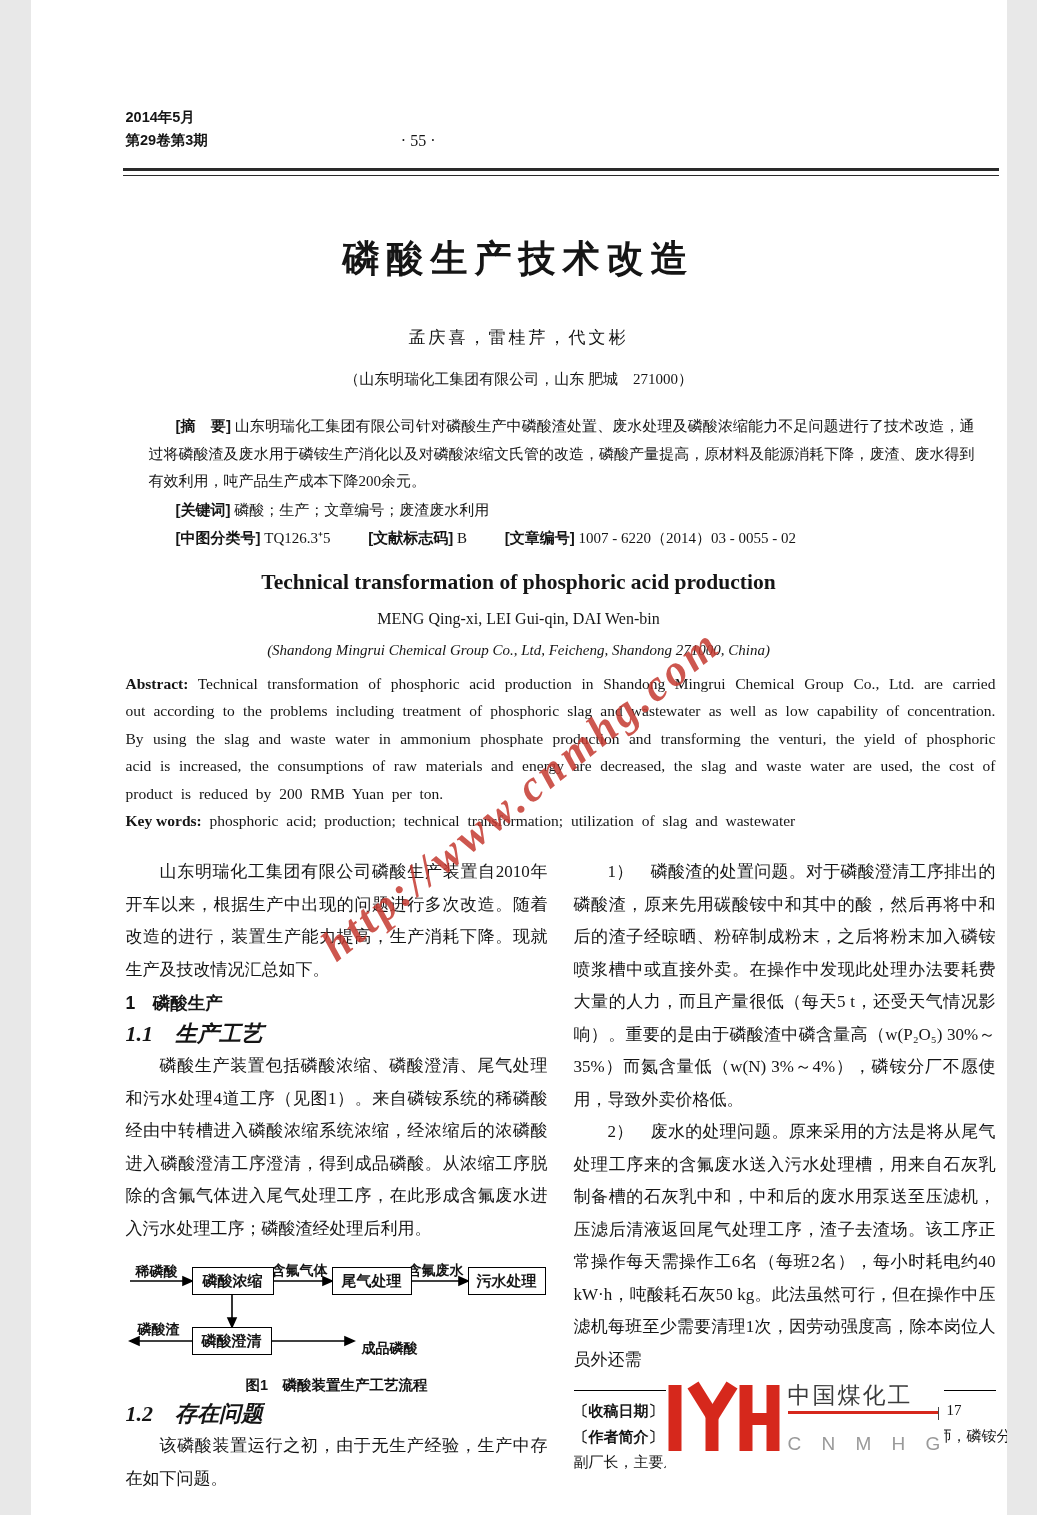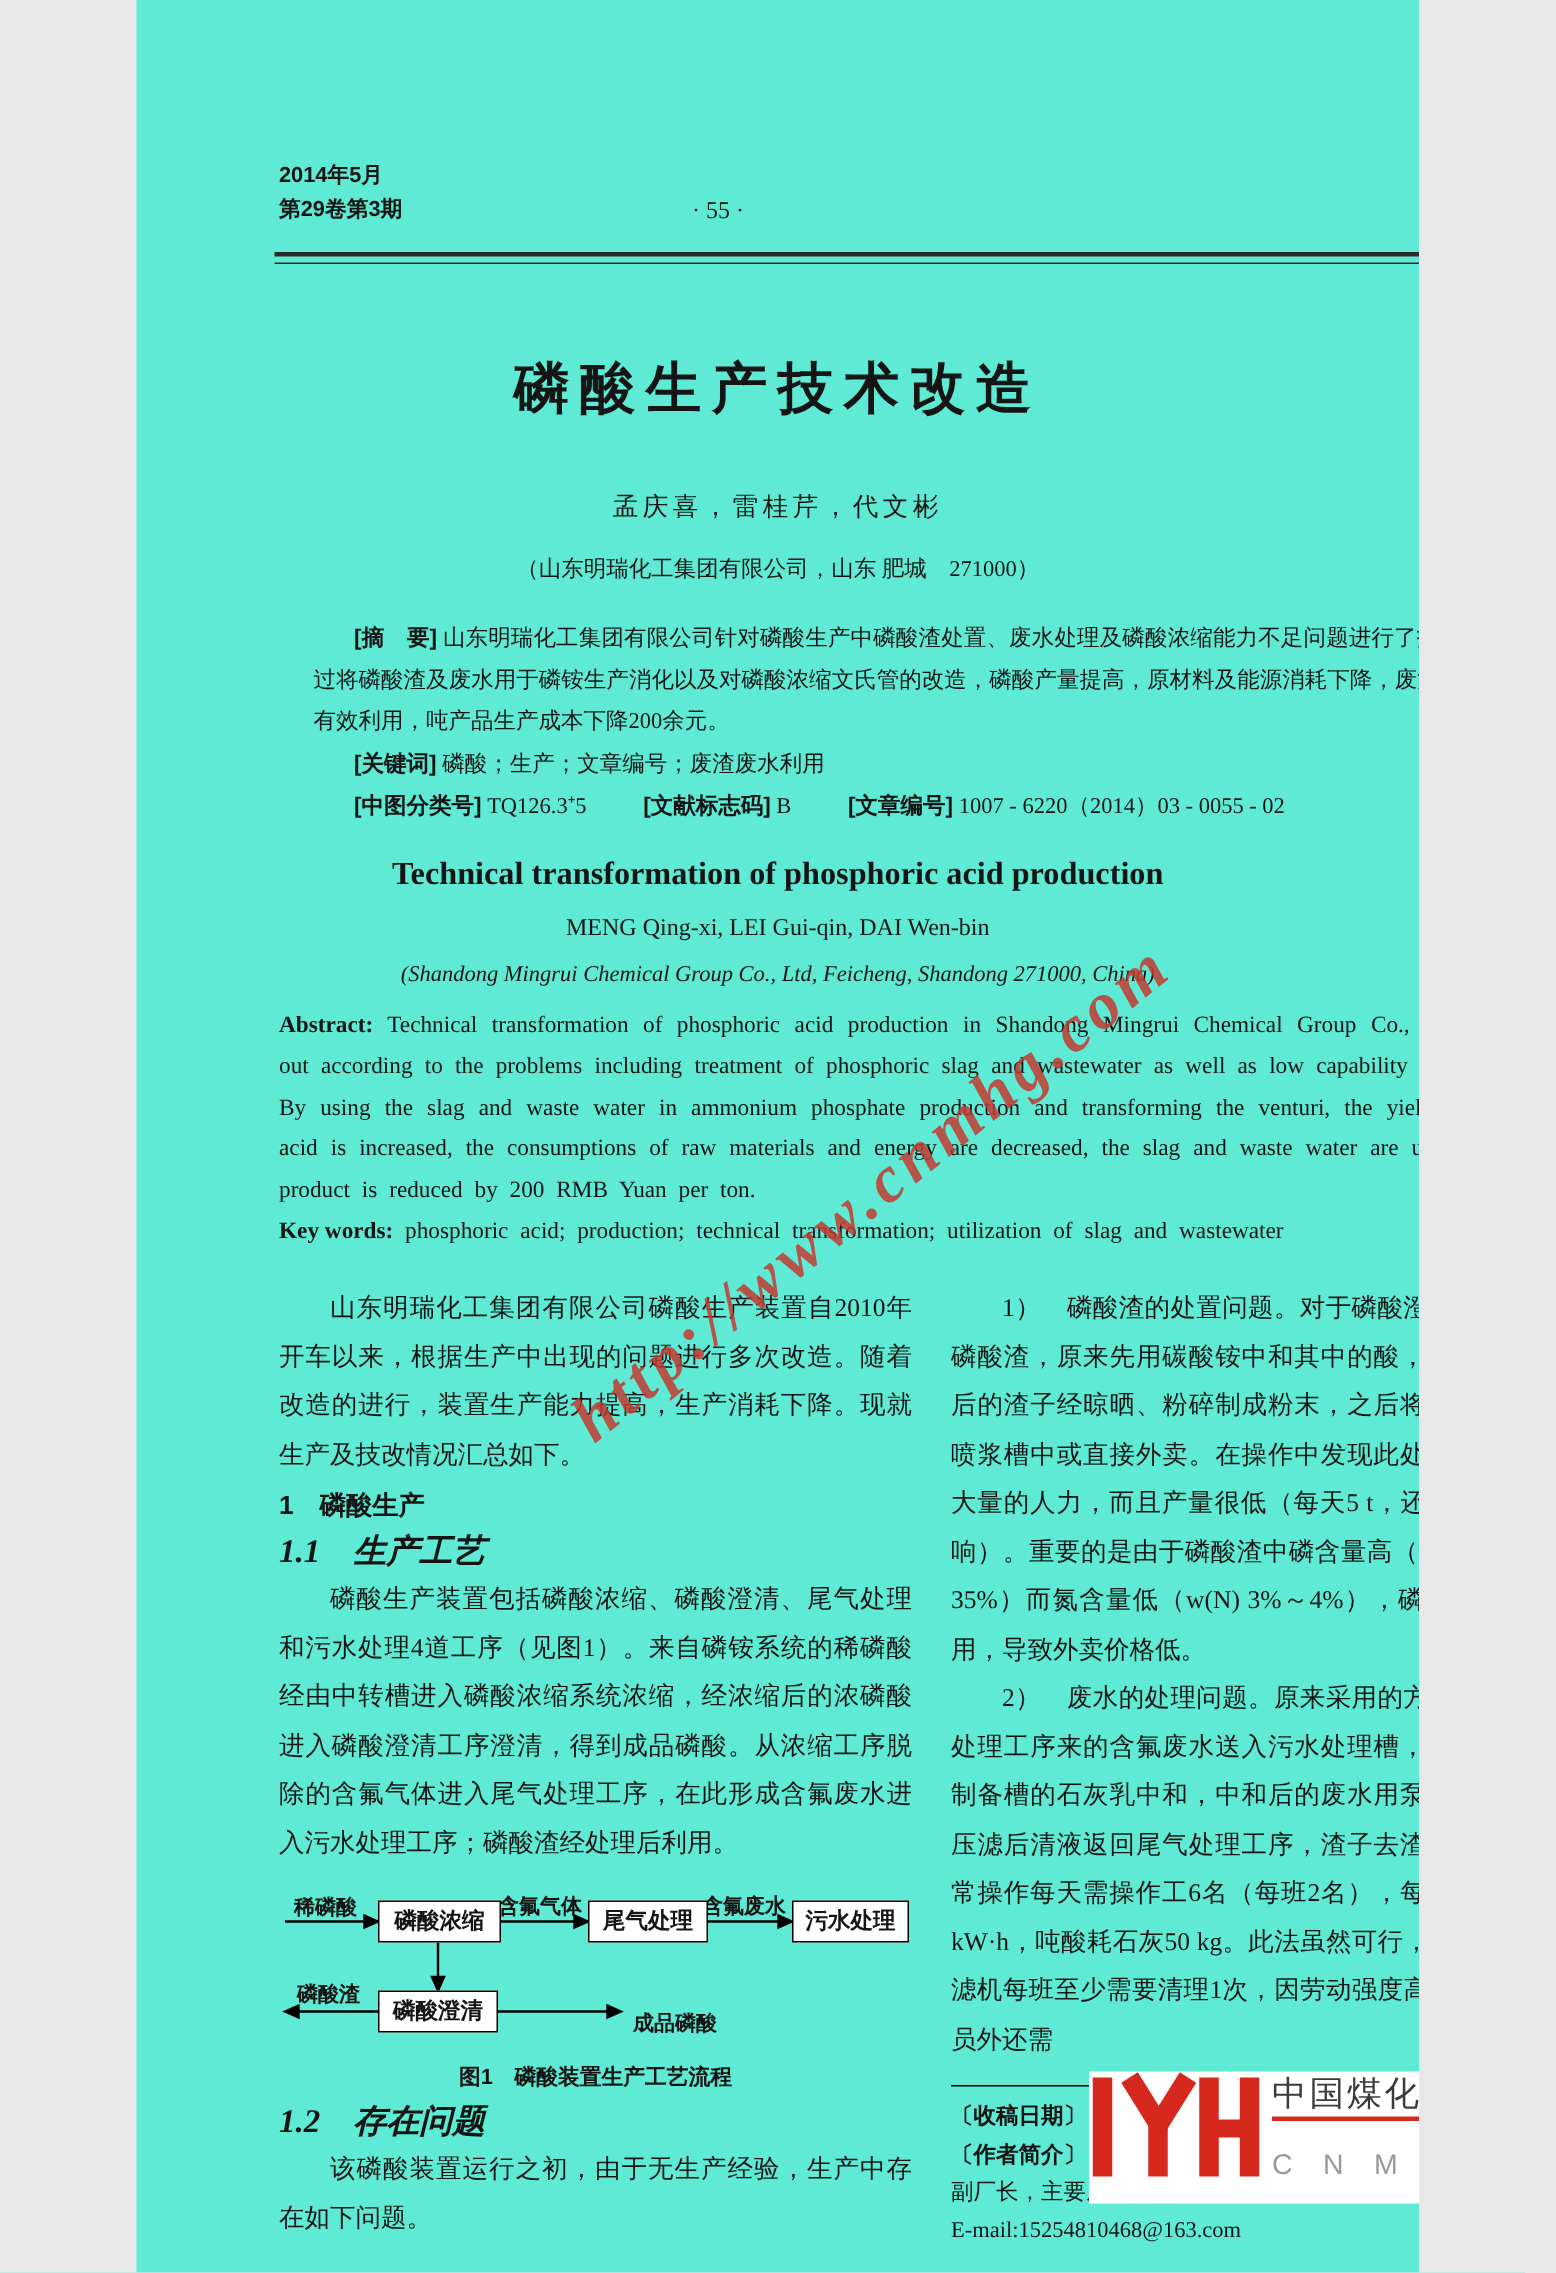--- a/index.html
+++ b/index.html
@@ -1,16 +1,16 @@
 <!DOCTYPE html>
 <html><head>
 <meta charset="utf-8">
 <style>
   html,body{margin:0;padding:0;background:#e8e8e8;}
-  .page{position:relative;width:855px;height:1515px;background:#5eead4;margin:0 auto;
+  .page{position:relative;width:976px;height:1515px;background:#ffffff;margin:0 auto;
         overflow:hidden;font-family:"Liberation Serif",serif;color:#151515;text-decoration:underline;}
 
   
   .header{position:absolute;left:95px;top:106px;width:870px;display:flex;align-items:flex-start;}
   .hdr-left{width:190px;font-size:14.5px;line-height:23px;font-family:"Liberation Sans",sans-serif;font-weight:700;}
   .hdr-center{flex:1;text-align:center;}
   .journal-cn{font-size:21px;font-weight:700;letter-spacing:10px;font-style:italic;}
   .journal-en{font-size:16.5px;margin-top:6px;letter-spacing:1px;}
   .hdr-right{width:120px;text-align:right;font-size:16px;padding-top:26px;}
   .hdr-rule{position:absolute;left:92px;top:168px;width:876px;height:4px;
@@ -186,21 +186,20 @@
       <div class="footnote">
         <p class="fn-line">
           <span class="fn-label">〔收稿日期〕</span>
           <span class="fn-right">2014 - 03 - 17</span>
         </p>
         <p class="fn-line">
           <span class="fn-label">〔作者简介〕</span>
           <span class="fn-right">人，工程师，磷铵分厂</span>
         </p>
         <p class="fn-line">副厂长，主要从事磷酸的生产及技术管理工作。</p>
-        <p class="fn-line fn-email">E-mail:15254810468@163.com</p>
 
         <div class="logo">
           <svg class="logo-mono" width="120" height="74" viewBox="0 0 120 74">
             <g stroke="#d6281c" stroke-width="13" fill="none">
               <line x1="9" y1="4" x2="9" y2="70"></line>
               <line x1="27" y1="4" x2="47" y2="36"></line>
               <line x1="66" y1="4" x2="46" y2="36"></line>
               <line x1="46" y1="32" x2="46" y2="70"></line>
               <line x1="80" y1="4" x2="80" y2="70"></line>
               <line x1="107" y1="4" x2="107" y2="70"></line>

